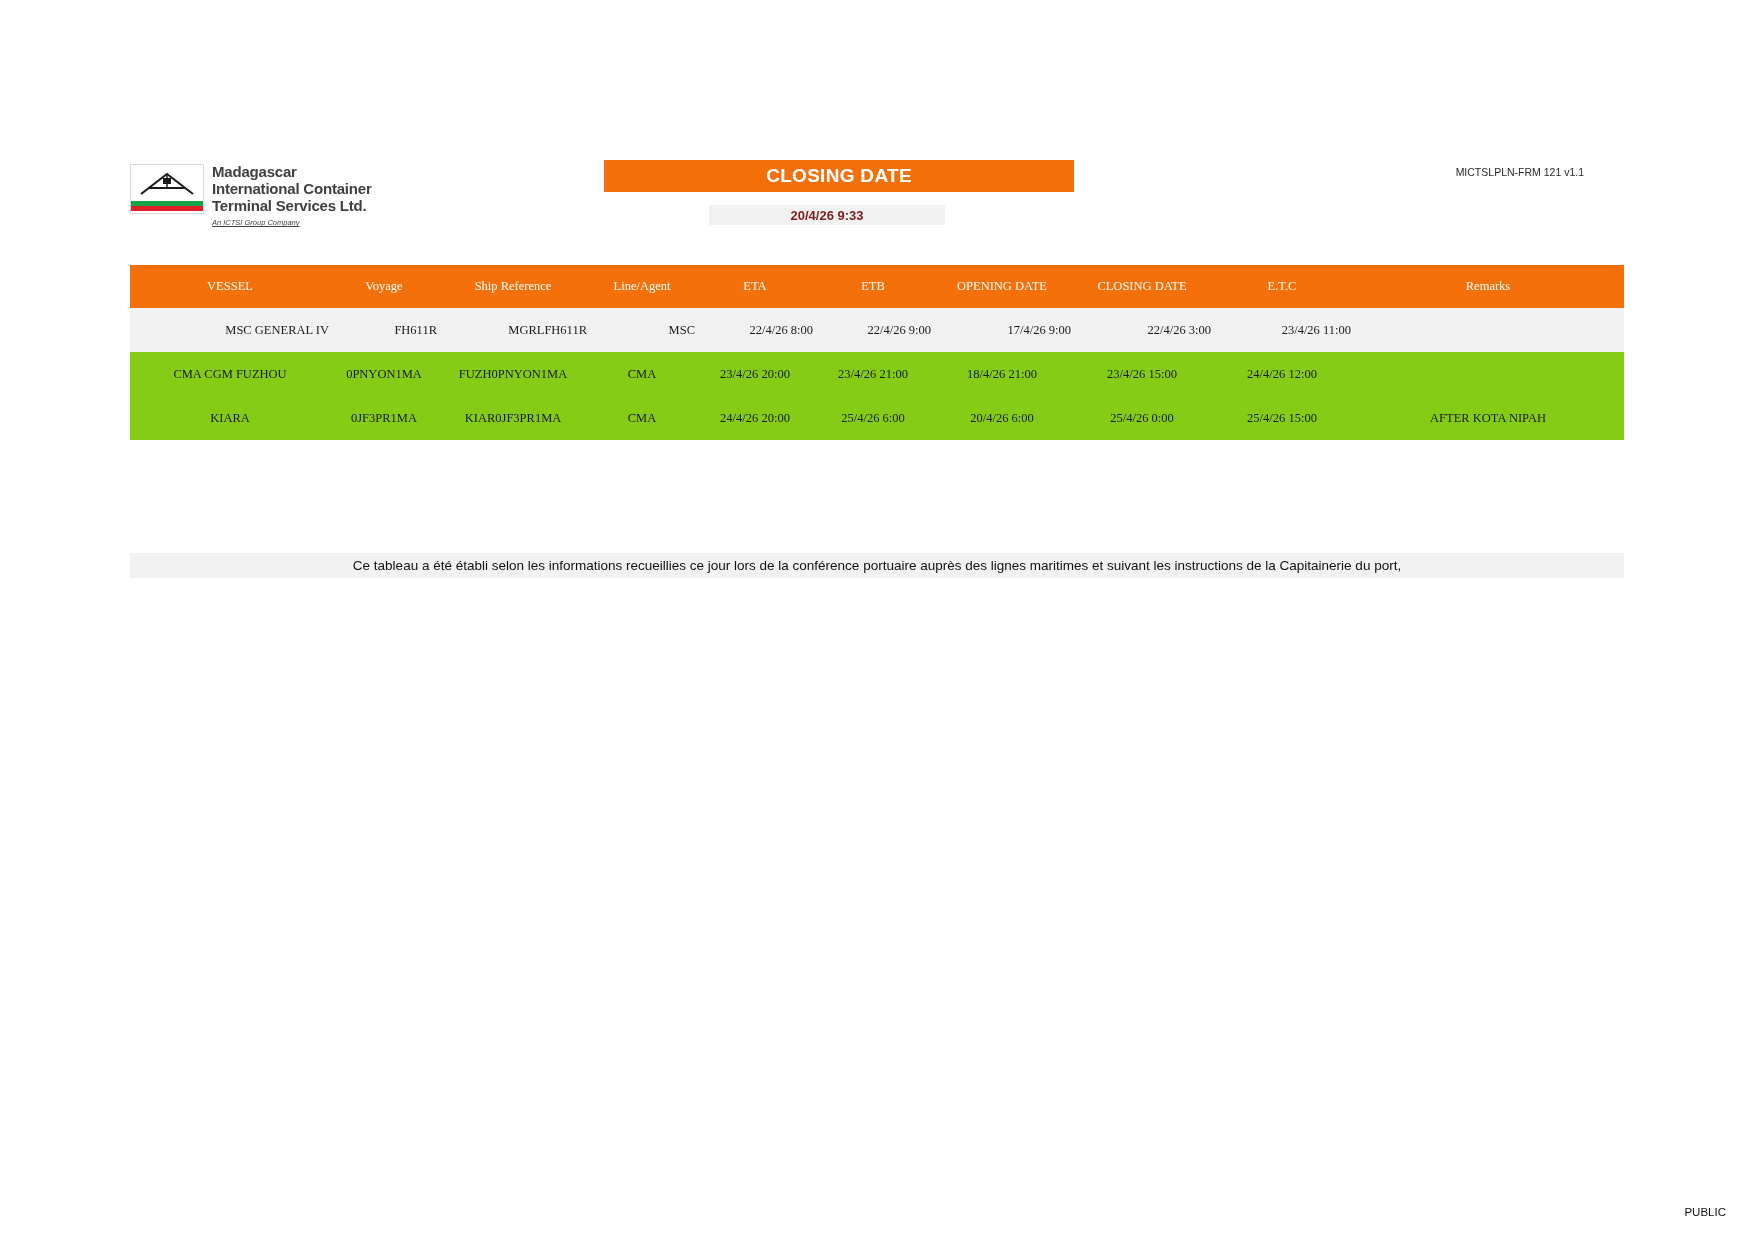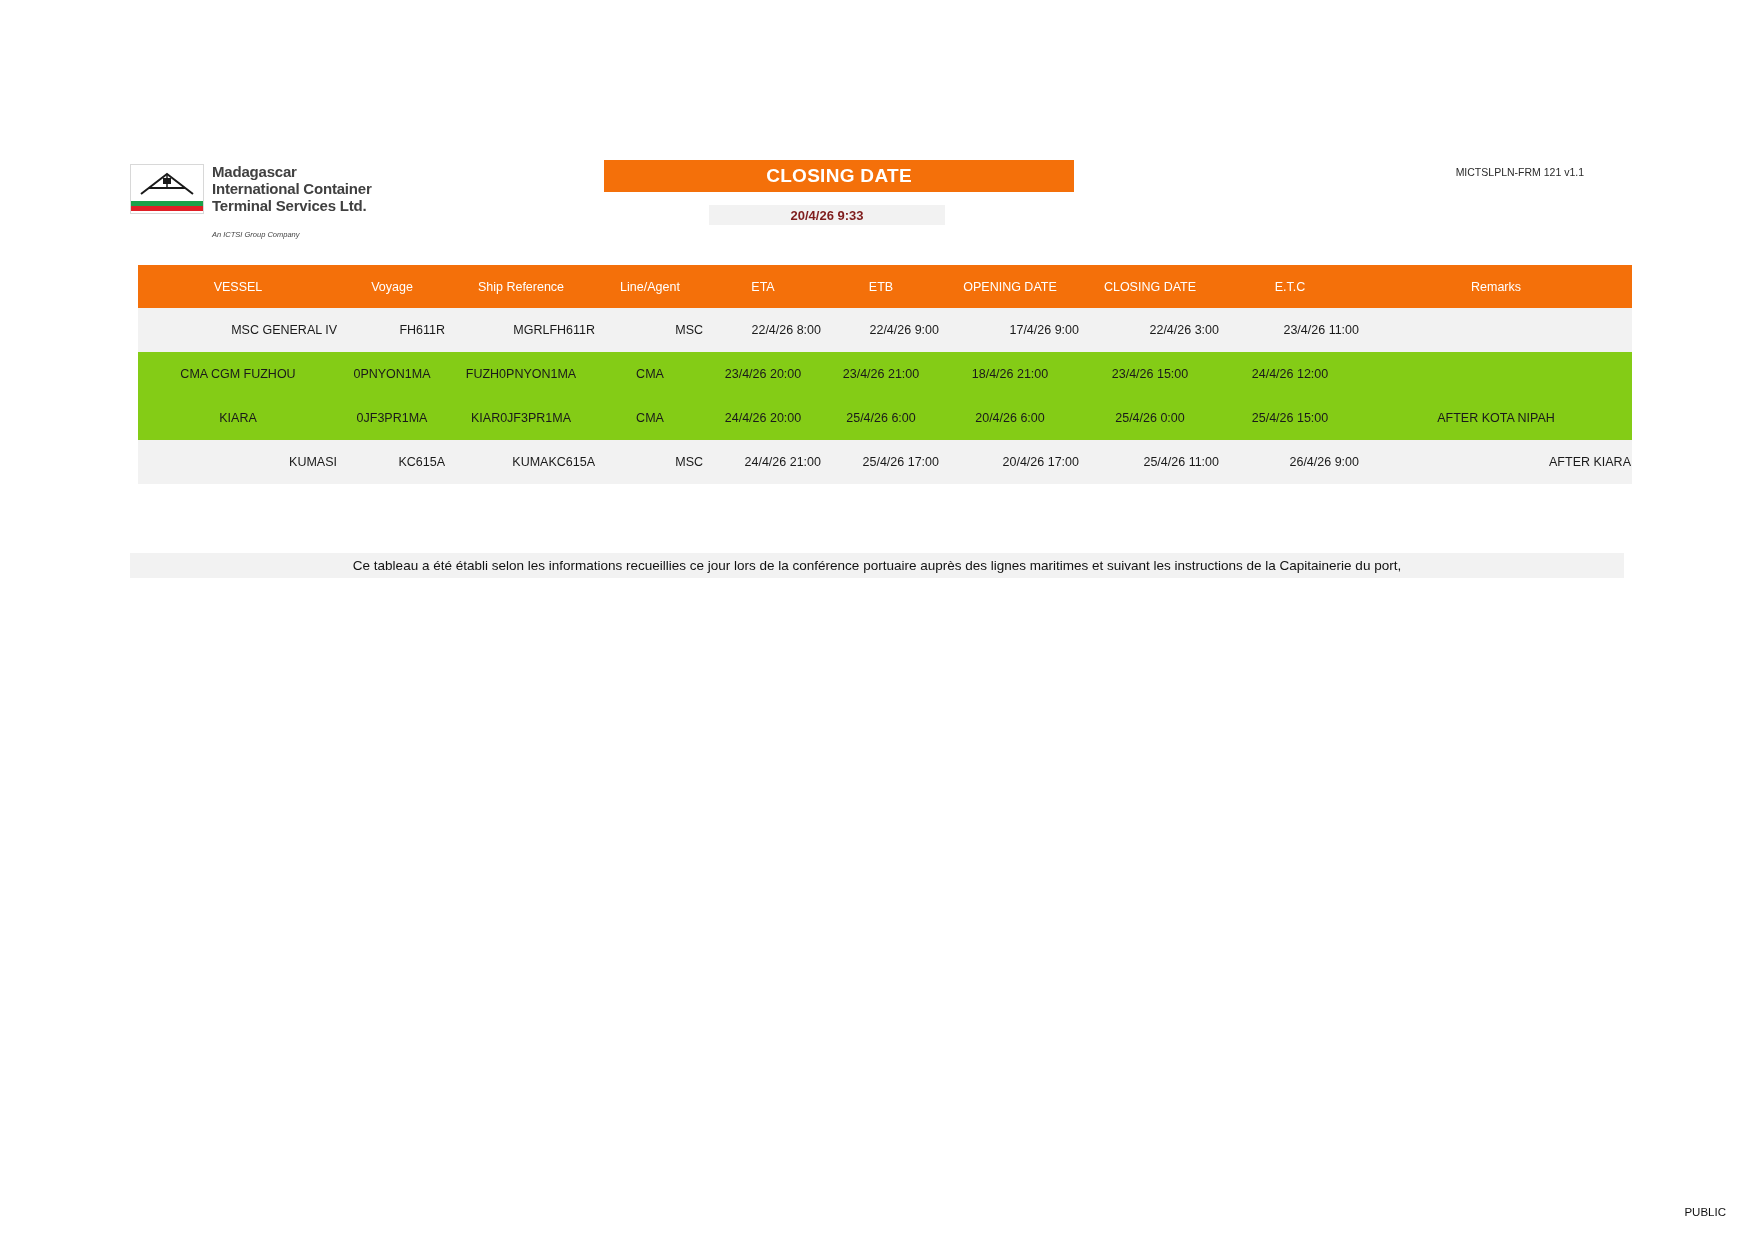--- a/index.html
+++ b/index.html
@@ -72,22 +72,23 @@
   }
   .logo-text .l1, .logo-text .l2, .logo-text .l3 {
     font-weight: bold;
     font-size: 15px;
     color: #404040;
     letter-spacing: -0.2px;
   }
   .logo-text .l4 {
     font-size: 7.5px;
     color: #444;
-    margin-top: 17px;
+    margin-top: 5px;
     font-style: italic;
+    text-decoration: underline;
   }
 
   .title-bar {
     position: absolute;
     left: 604px;
     top: 0px;
     width: 470px;
     height: 32px;
     background: #F4700A;
     display: flex;
@@ -123,23 +124,24 @@
   }
   .timestamp-bar span {
     font-size: 13px;
     font-weight: bold;
     color: #7f1d1d;
   }
 
   
   .table-wrap {
     position: absolute;
-    left: 138px;
+    left: 130px;
     top: 265px;
     width: 1494px;
+    font-family: Liberation Serif, serif;
   }
   table.sched {
     border-collapse: collapse;
     width: 1494px;
     table-layout: fixed;
   }
   table.sched thead th {
     background: #F4700A;
     color: #ffffff;
     font-size: 12.5px;
@@ -300,32 +302,20 @@
           <td>0JF3PR1MA</td>
           <td>KIAR0JF3PR1MA</td>
           <td>CMA</td>
           <td>24/4/26 20:00</td>
           <td>25/4/26 6:00</td>
           <td>20/4/26 6:00</td>
           <td>25/4/26 0:00</td>
           <td>25/4/26 15:00</td>
           <td>AFTER KOTA NIPAH</td>
         </tr>
-        <tr class="odd">
-          <td>KUMASI</td>
-          <td>KC615A</td>
-          <td>KUMAKC615A</td>
-          <td>MSC</td>
-          <td>24/4/26 21:00</td>
-          <td>25/4/26 17:00</td>
-          <td>20/4/26 17:00</td>
-          <td>25/4/26 11:00</td>
-          <td>26/4/26 9:00</td>
-          <td>AFTER KIARA</td>
-        </tr>
       </tbody>
     </table>
   </div>
 
   <div class="note-bar">
     <span>Ce tableau a été établi selon les informations recueillies ce jour lors de la conférence portuaire auprès des lignes maritimes et suivant les instructions de la Capitainerie du port,</span>
   </div>
 
   <div class="public-mark">PUBLIC</div>
 

